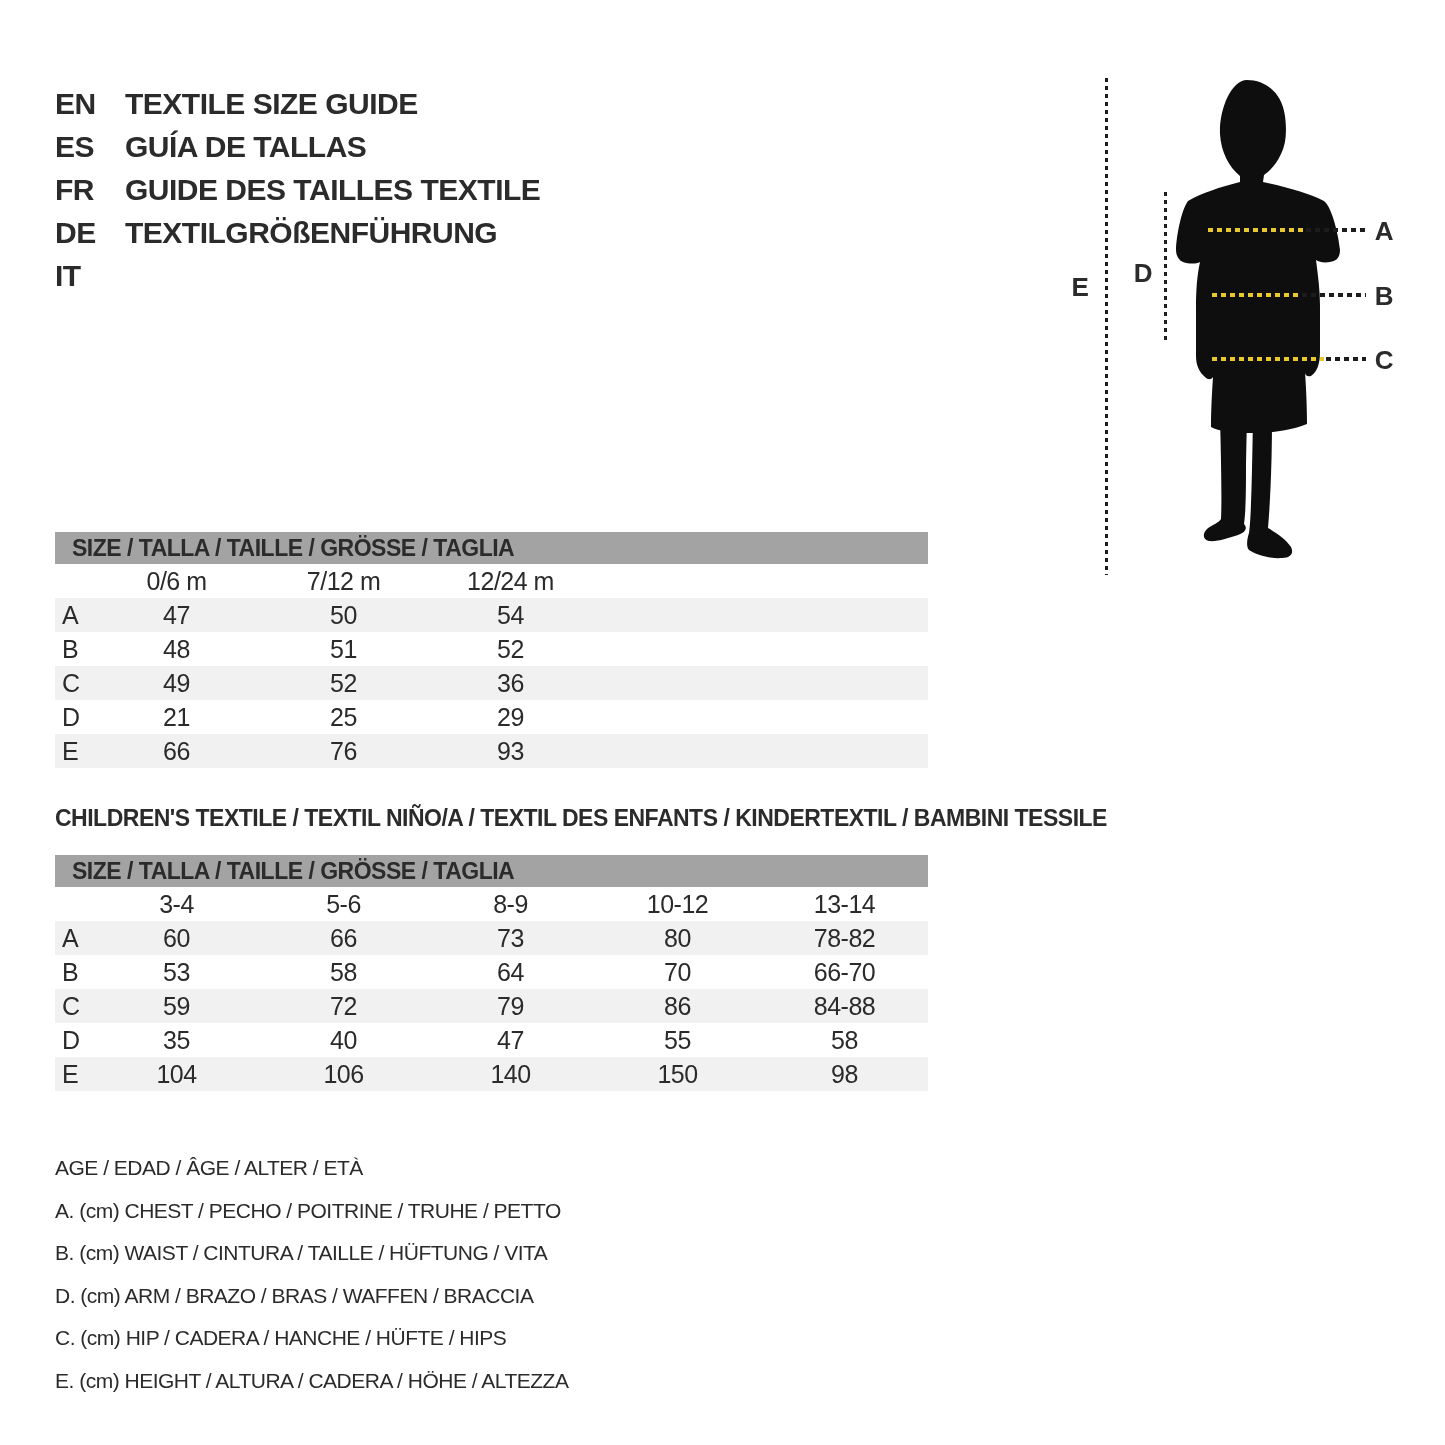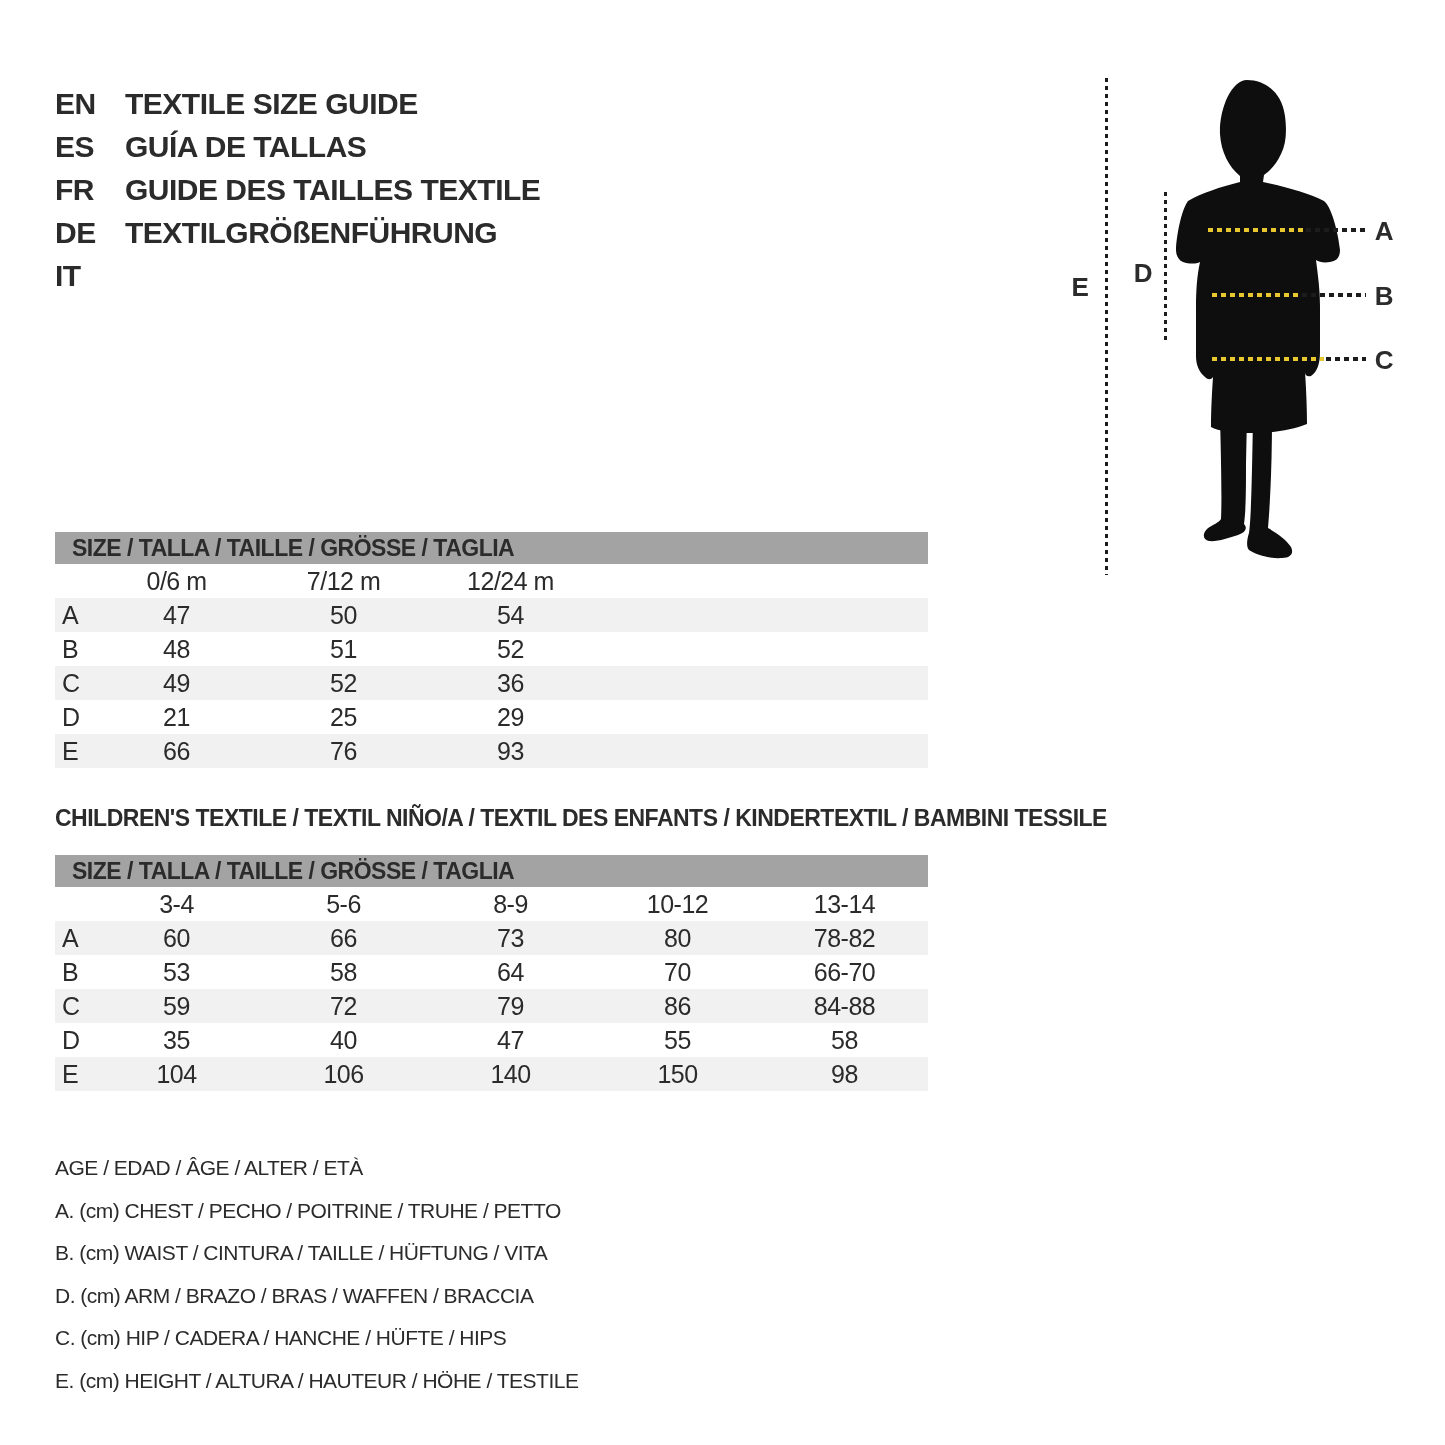--- a/index.html
+++ b/index.html
@@ -189,16 +189,16 @@
         <span class="tcell">98</span>
       </div>
     </div>
 
   <div class="legend">
       <div class="legend-line">AGE / EDAD / ÂGE / ALTER / ETÀ</div>
       <div class="legend-line">A. (cm) CHEST / PECHO / POITRINE / TRUHE / PETTO</div>
       <div class="legend-line">B. (cm) WAIST / CINTURA / TAILLE / HÜFTUNG / VITA</div>
       <div class="legend-line">D. (cm) ARM / BRAZO / BRAS / WAFFEN / BRACCIA</div>
       <div class="legend-line">C. (cm) HIP / CADERA / HANCHE / HÜFTE / HIPS</div>
-      <div class="legend-line">E. (cm) HEIGHT / ALTURA / HAUTEUR / HÖHE / TESTILE</div>
+      <div class="legend-line">E. (cm) HEIGHT / ALTURA / CADERA / HÖHE / ALTEZZA</div>
     </div>
 
 </div>
 
 </body></html>

